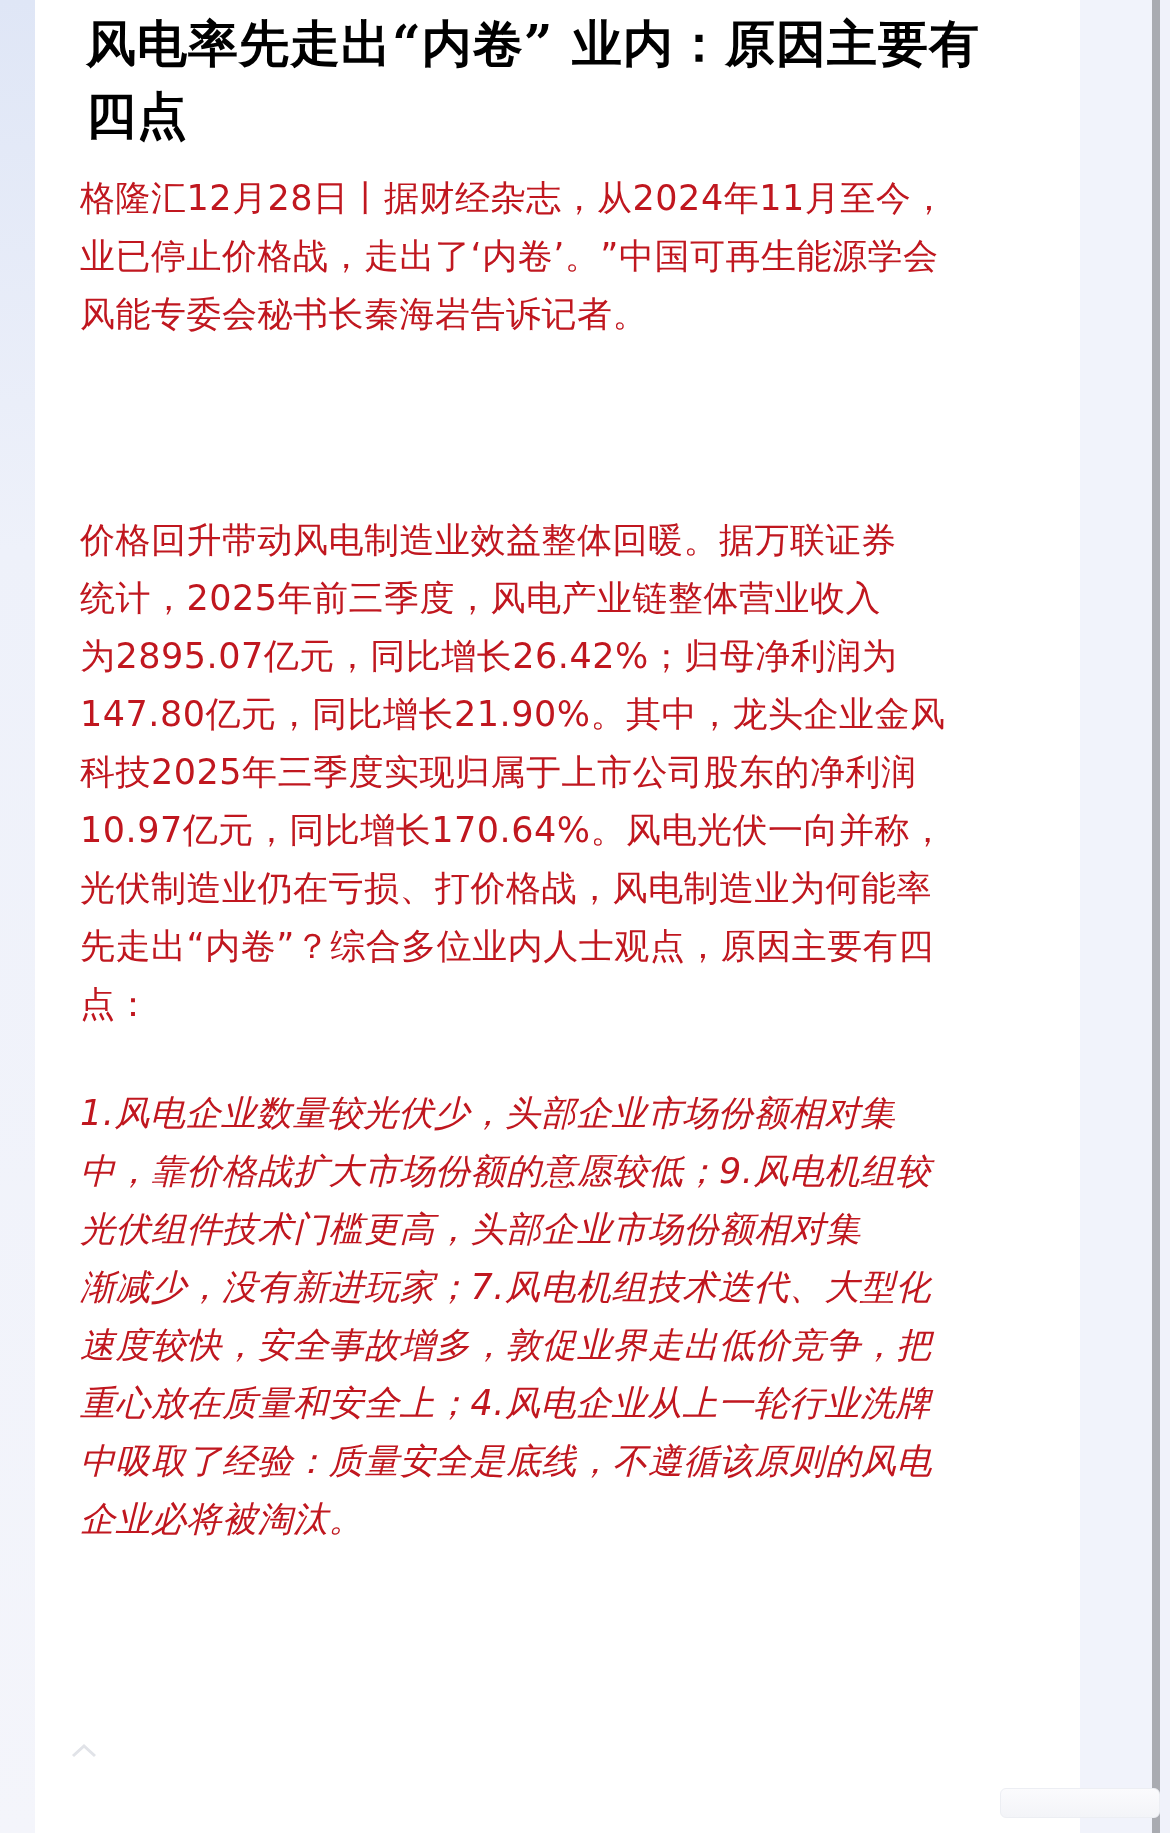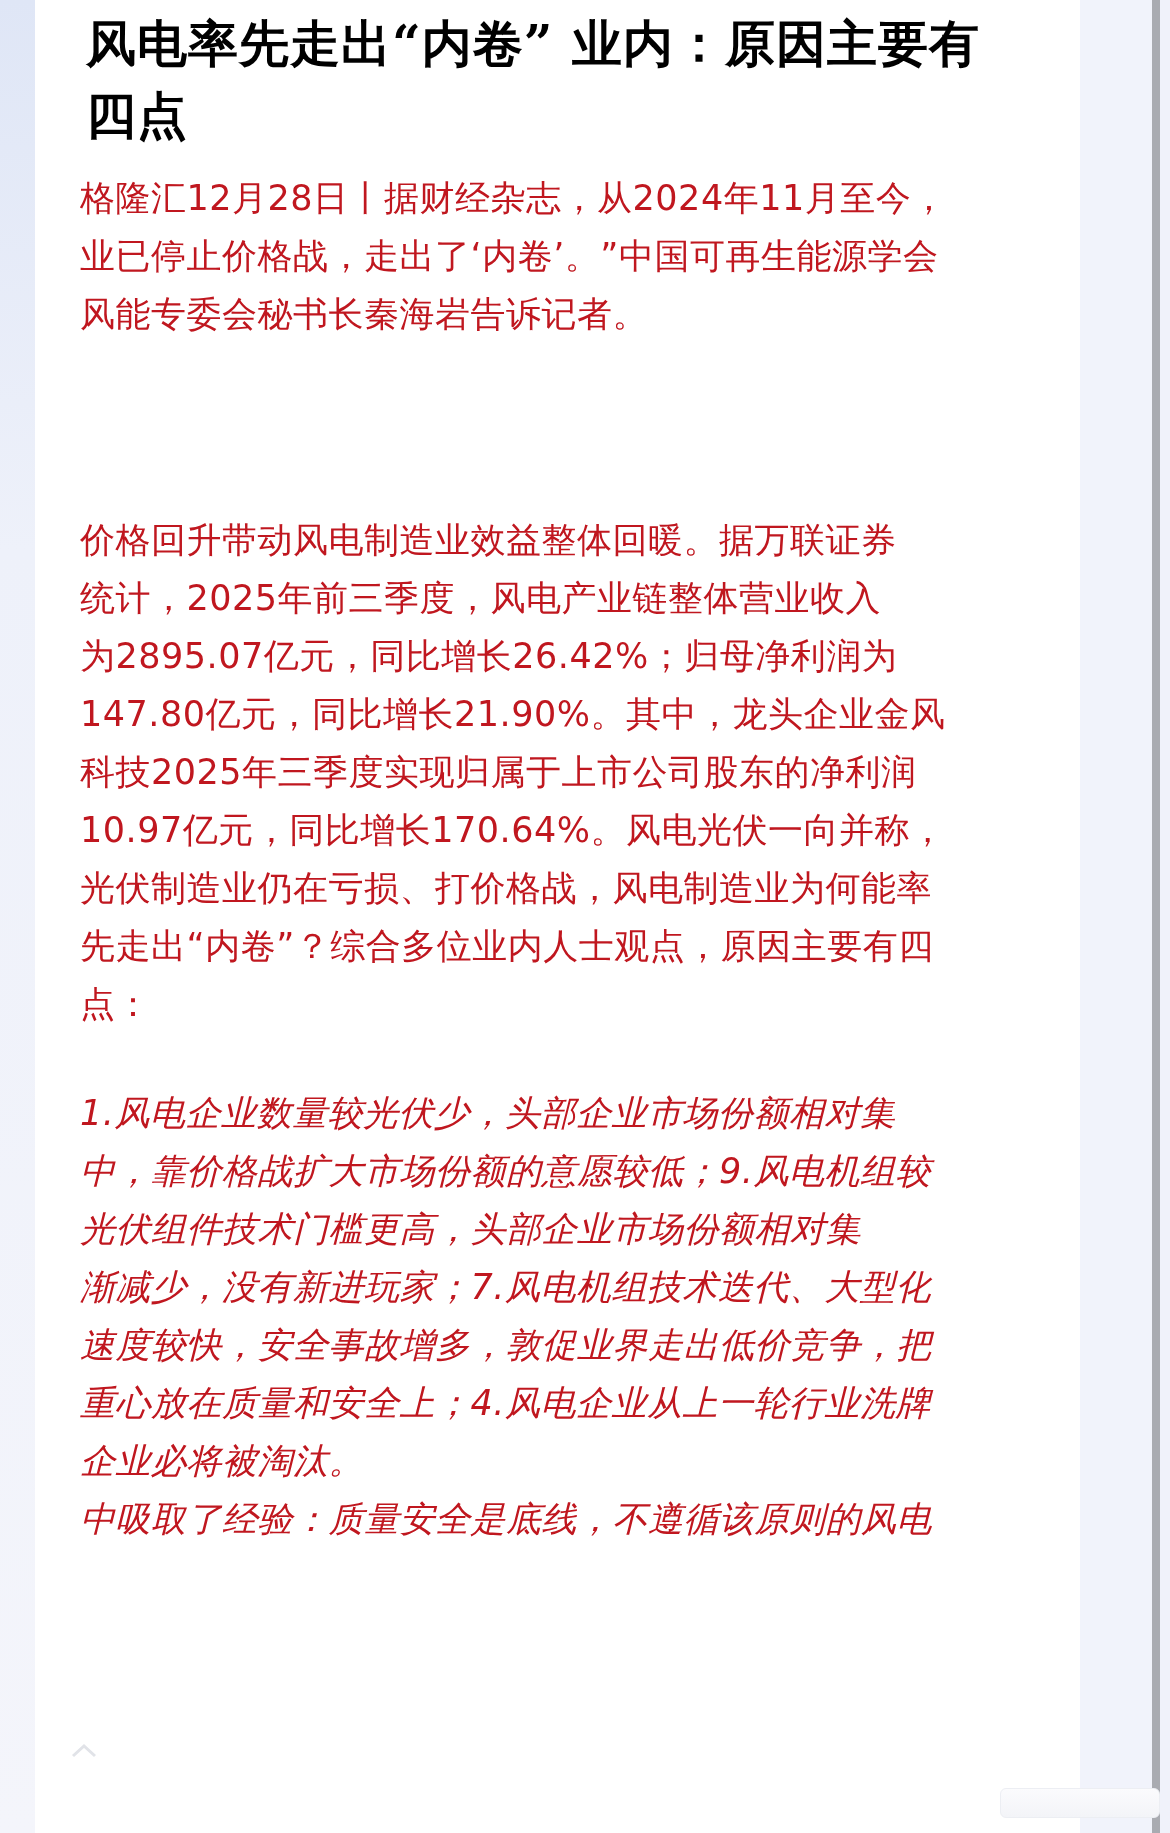--- a/index.html
+++ b/index.html
@@ -122,22 +122,22 @@
   <span class="line">点：</span>
 </div>
 
 <div class="body-text" id="para-3">
   <span class="line">1.风电企业数量较光伏少，头部企业市场份额相对集</span>
   <span class="line">中，靠价格战扩大市场份额的意愿较低；9.风电机组较</span>
   <span class="line">光伏组件技术门槛更高，头部企业市场份额相对集</span>
   <span class="line">渐减少，没有新进玩家；7.风电机组技术迭代、大型化</span>
   <span class="line">速度较快，安全事故增多，敦促业界走出低价竞争，把</span>
   <span class="line">重心放在质量和安全上；4.风电企业从上一轮行业洗牌</span>
+  <span class="line">中吸取了经验：质量安全是底线，不遵循该原则的风电</span>
   <span class="line">企业必将被淘汰。</span>
-  <span class="line">中吸取了经验：质量安全是底线，不遵循该原则的风电</span>
 </div>
 
 <div class="chevron-up">
   <svg width="28" height="28" viewBox="0 0 28 28">
     <polyline points="3,18 14,8 25,18" fill="none" stroke="#e1e3e8" stroke-width="3"></polyline>
   </svg>
 </div>
 
 <div class="float-pill"></div>
 

